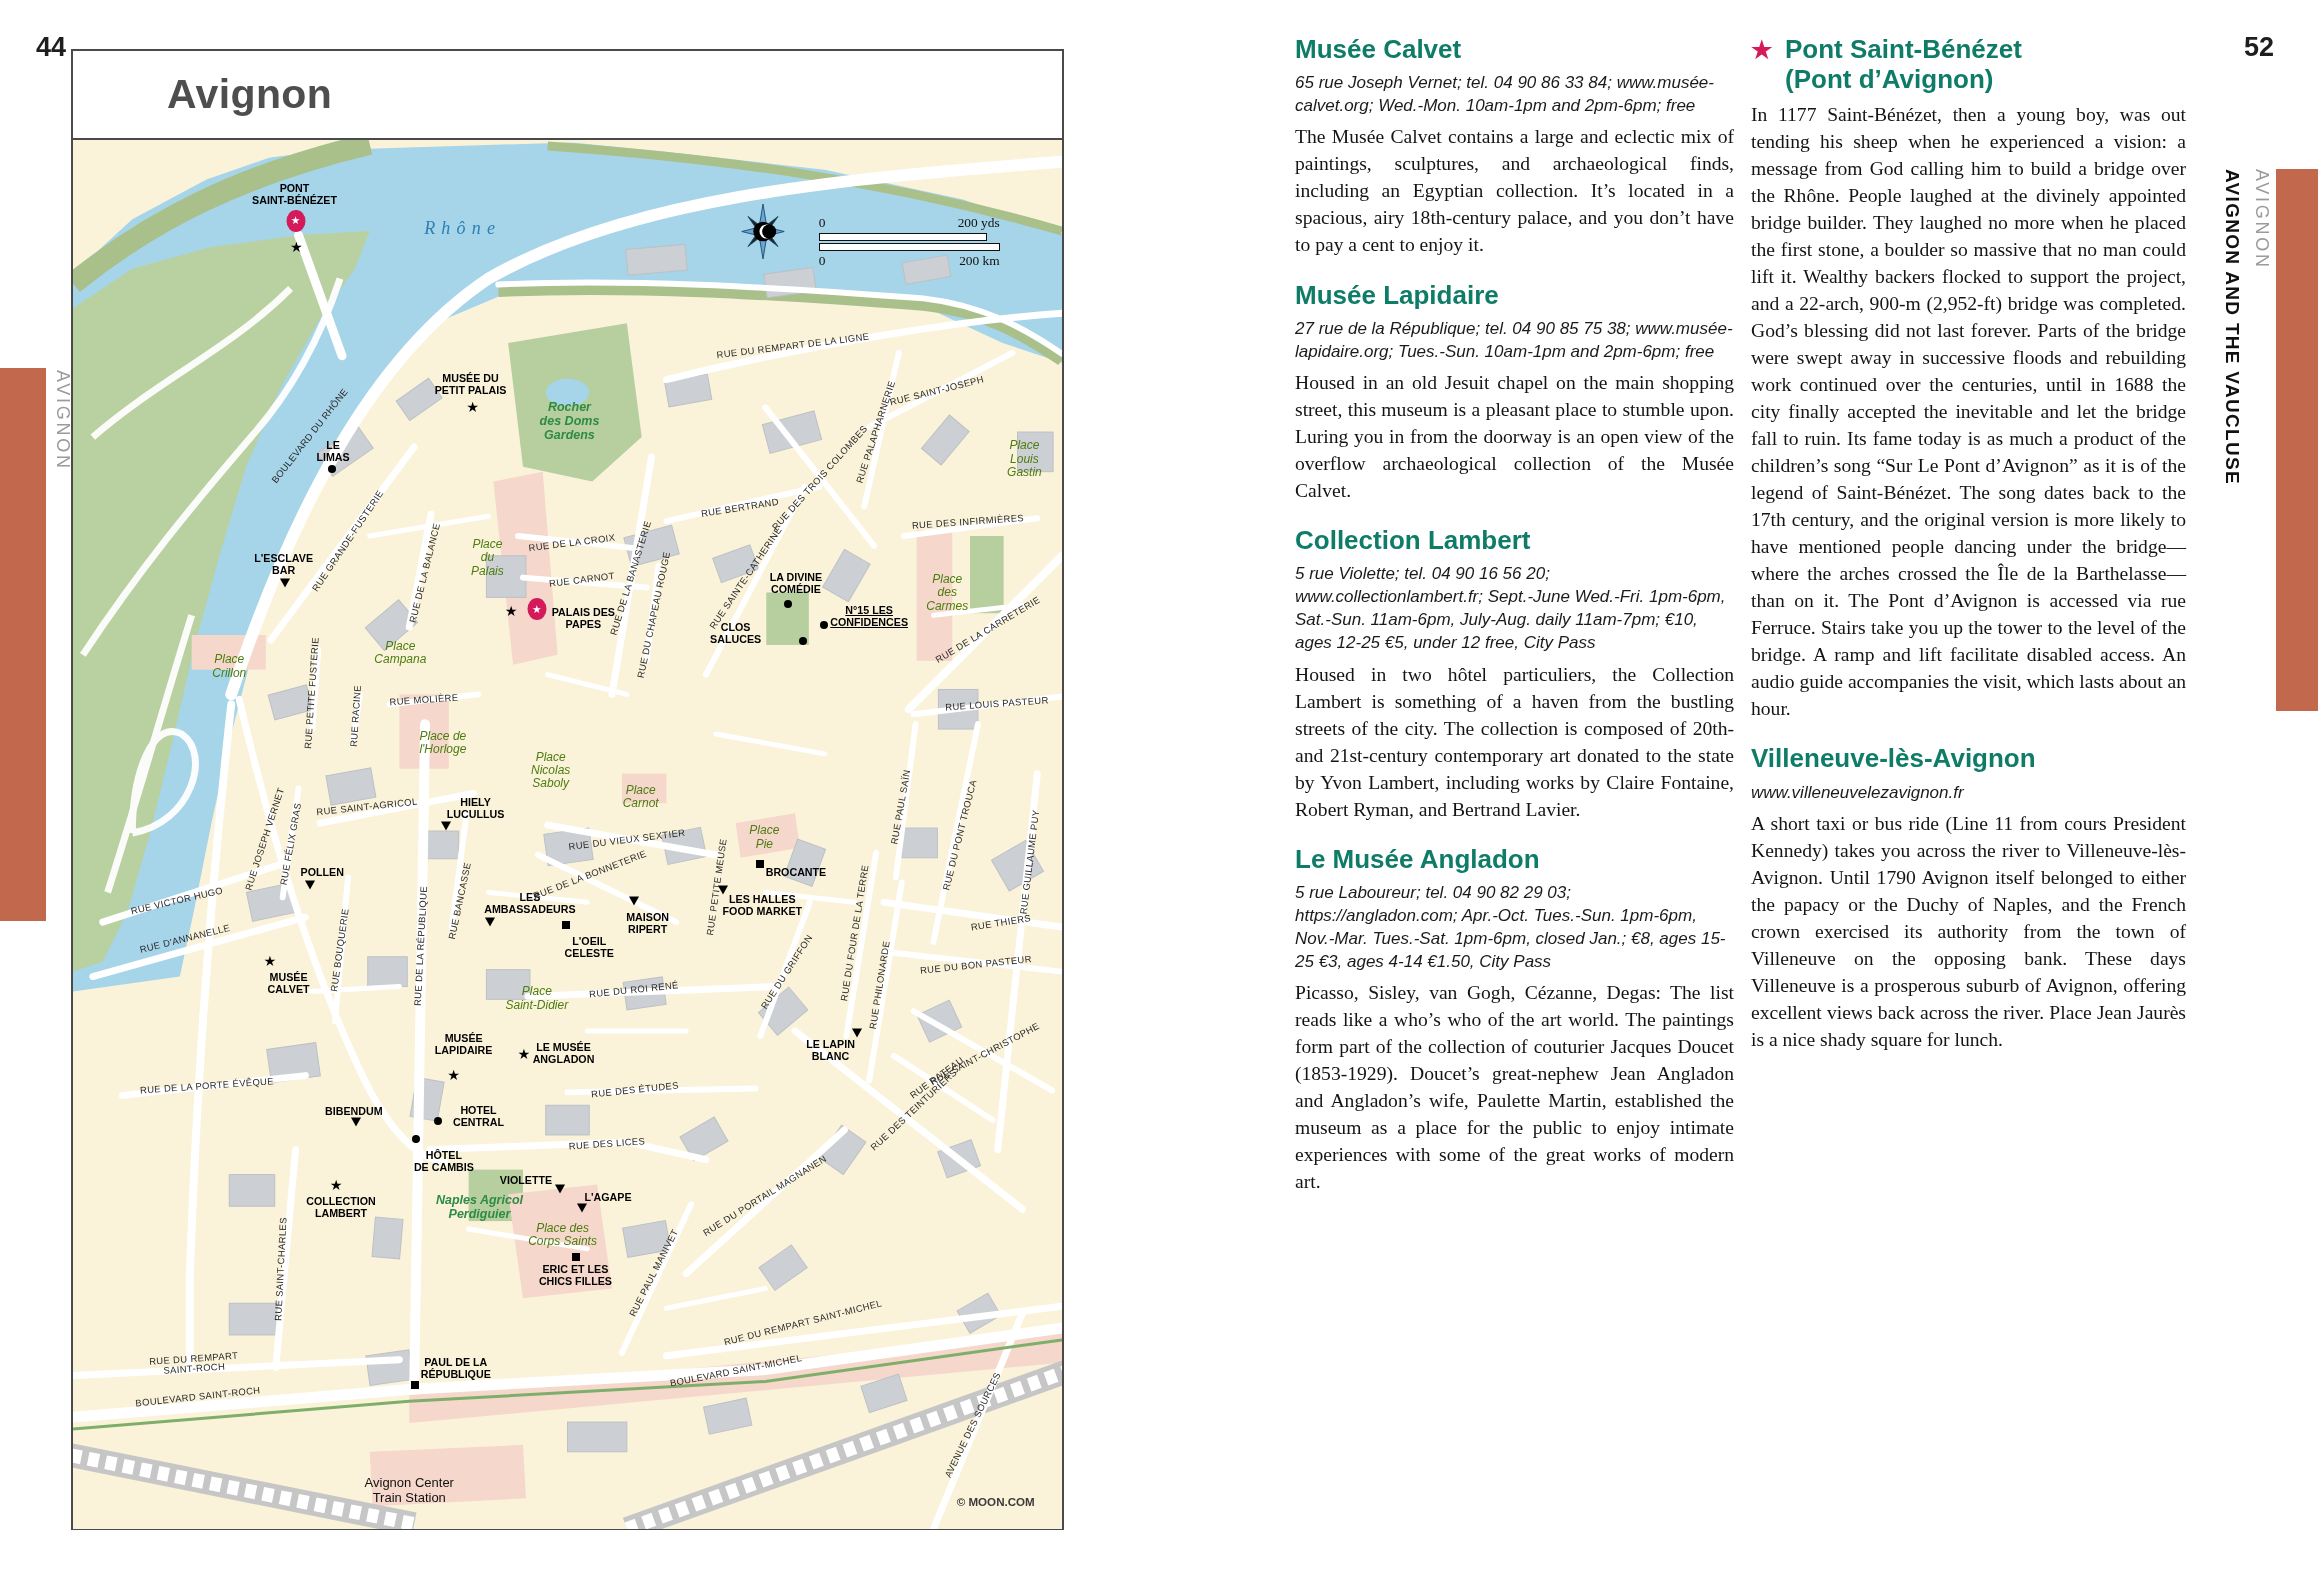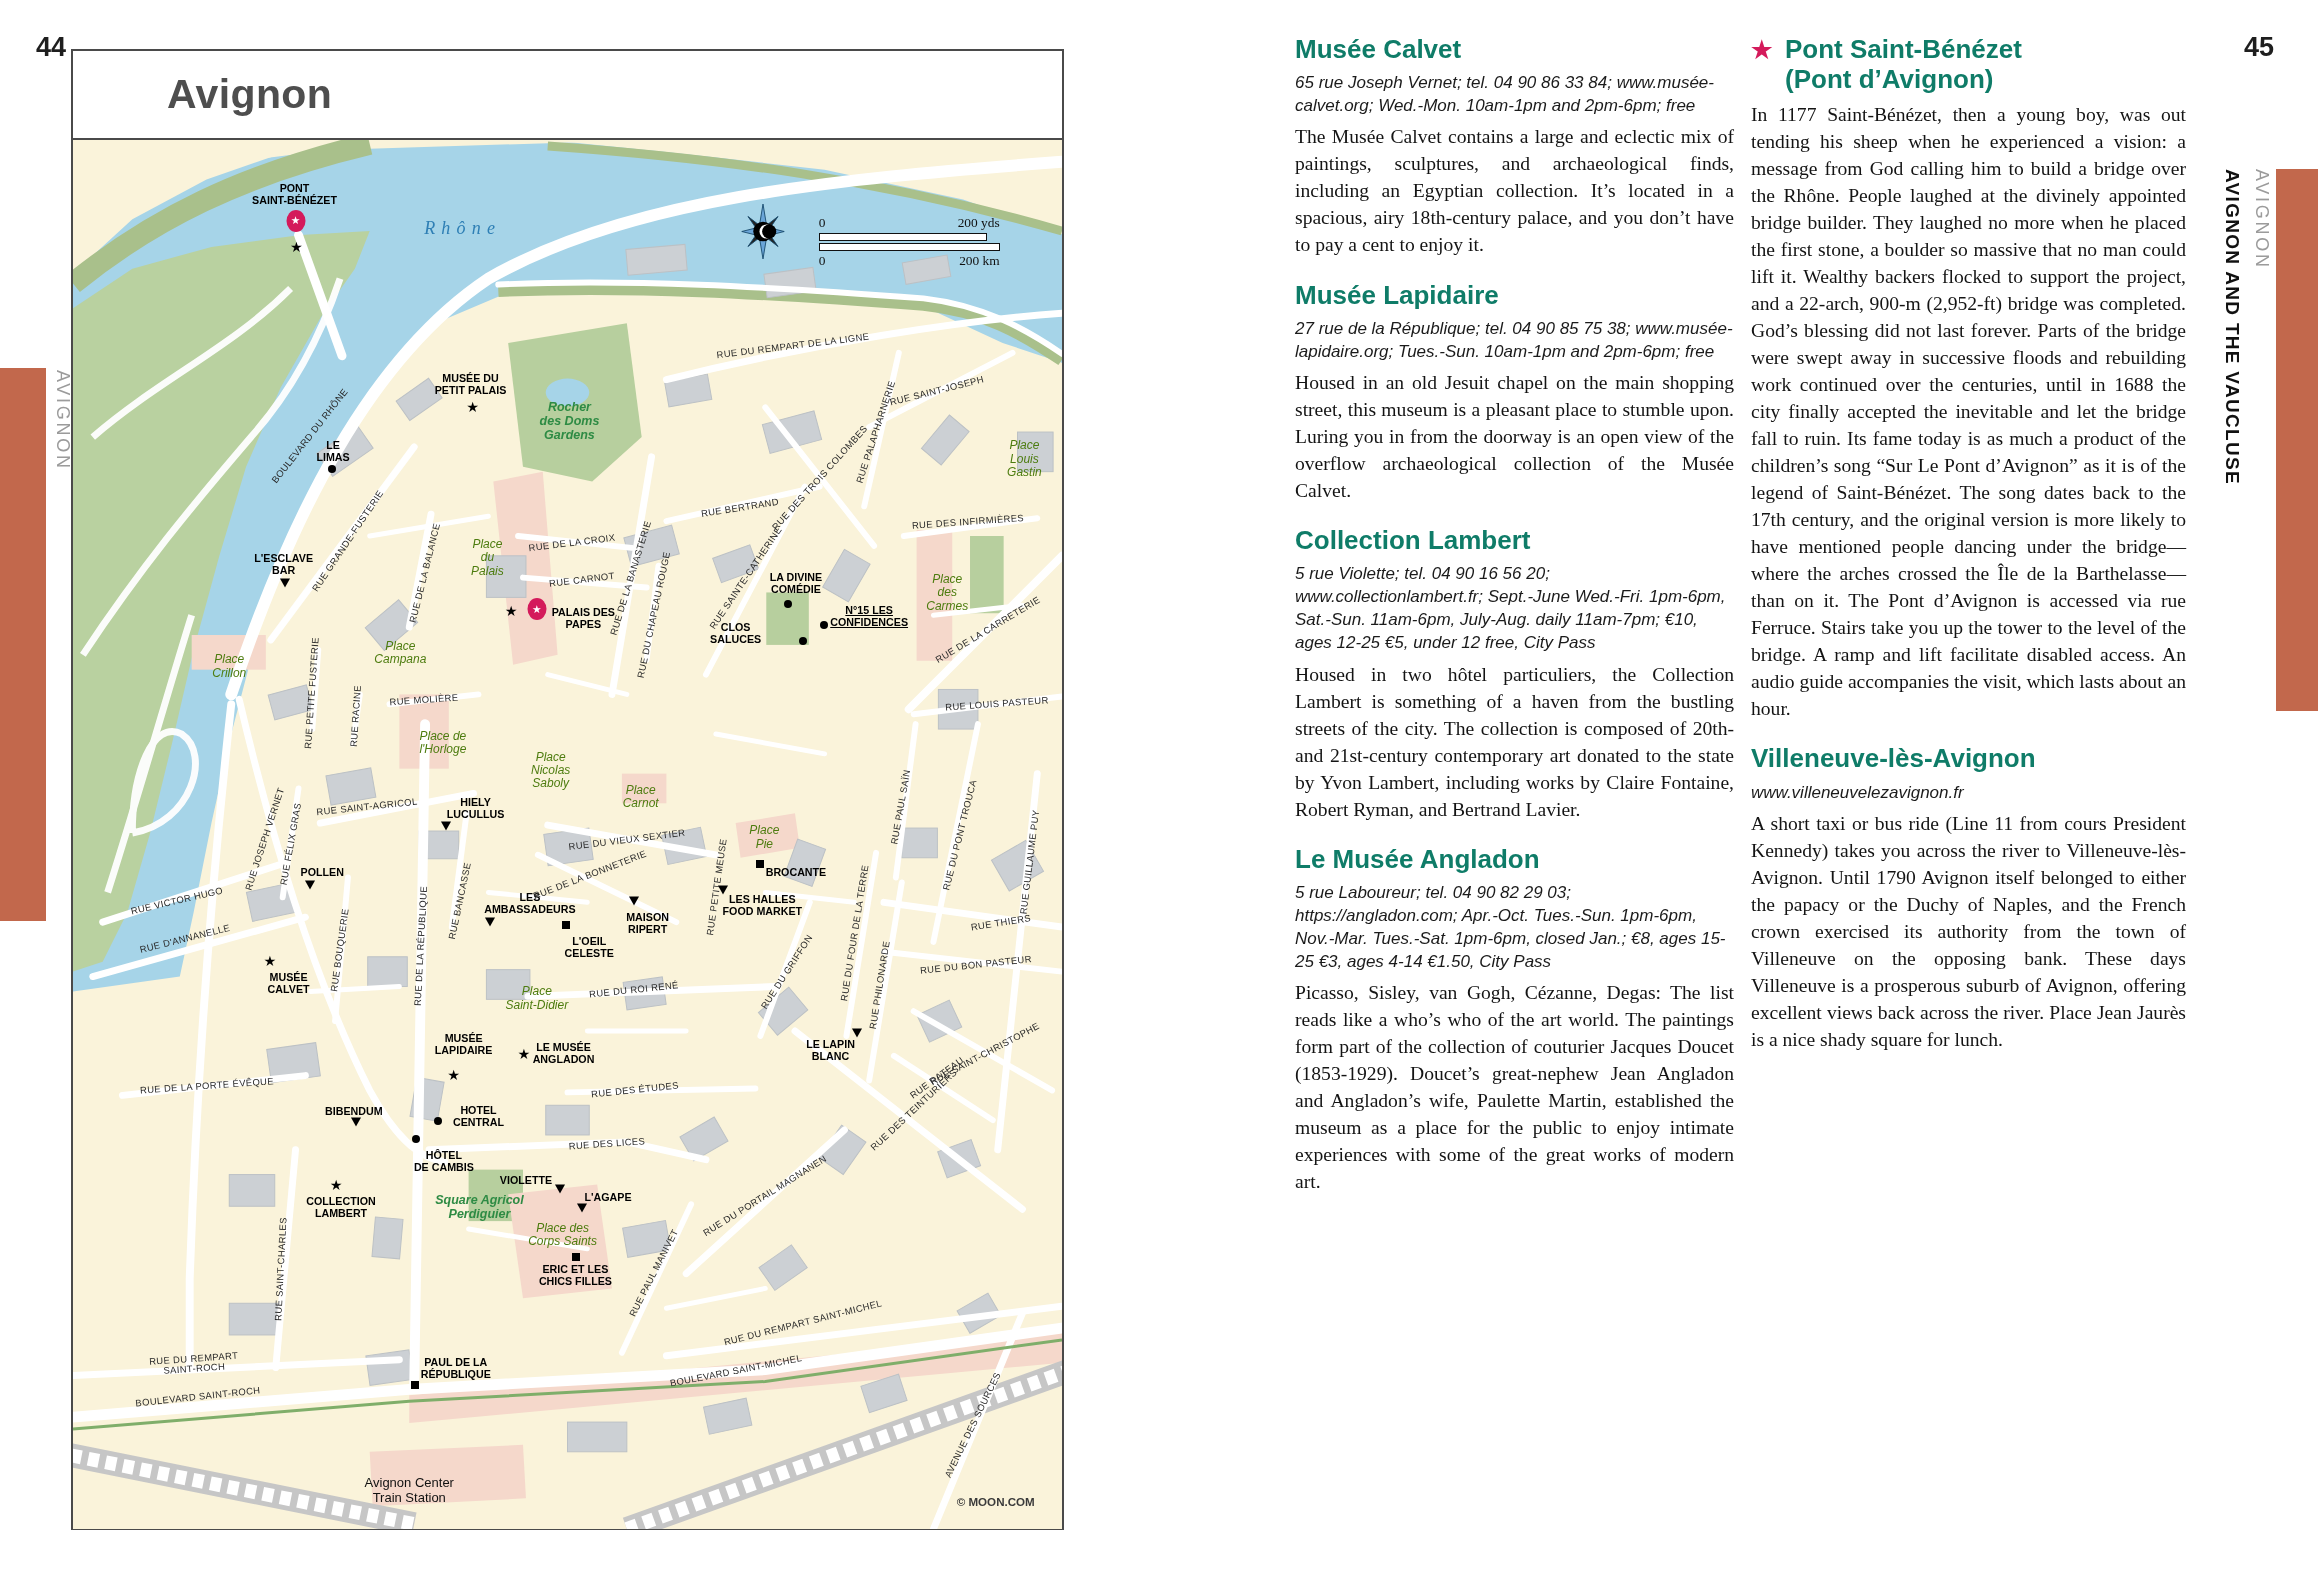--- a/index.html
+++ b/index.html
@@ -57,21 +57,21 @@
   .head-star{position:absolute;left:0;top:0.9px;color:#d41a5b;font-size:24px;}
   .art-details{font:italic 17px/23px "Liberation Sans",sans-serif;color:#1b1b1b;margin-bottom:6.2px;}
   .art-body{font:19.6px/27px "Liberation Serif",serif;color:#141414;text-align:justify;}
 </style>
 </head>
 <body>
 
 <div id="page">
 
   <div class="pagenum" id="pagenum-left">44</div>
-  <div class="pagenum" id="pagenum-right">45</div>
+  <div class="pagenum" id="pagenum-right">52</div>
 
   <div class="tab-block" style="left:0;top:368px;width:46px;height:553px;background:#c2684c;"></div>
   <div class="vtext tab-light" style="position:absolute;left:52px;top:370px;">AVIGNON</div>
   <div class="vtext tab-strong" style="position:absolute;left:82px;top:370px;">AVIGNON AND THE VAUCLUSE</div>
 
   <div class="vtext tab-strong" style="position:absolute;left:2221px;top:169px;">AVIGNON AND THE VAUCLUSE</div>
   <div class="vtext tab-light" style="position:absolute;left:2251px;top:169px;">AVIGNON</div>
   <div class="tab-block" style="left:2276px;top:169px;width:43px;height:542px;background:#c2684c;"></div>
 
   <div id="map">
@@ -344,21 +344,21 @@
 Carnot</div>
           <div class="lbl lbl-place" style="left: 88.4%; top: 32.6%; --r: 0deg;">Place
 des
 Carmes</div>
           <div class="lbl lbl-place" style="left: 69.9%; top: 50.2%; --r: 0deg;">Place
 Pie</div>
           <div class="lbl lbl-place" style="left: 46.9%; top: 61.8%; --r: 0deg;">Place
 Saint-Didier</div>
           <div class="lbl lbl-place" style="left: 49.5%; top: 78.8%; --r: 0deg;">Place des
 Corps Saints</div>
-          <div class="lbl lbl-park" style="left: 41.1%; top: 76.8%; --r: 0deg;">Square Agricol
+          <div class="lbl lbl-park" style="left: 41.1%; top: 76.8%; --r: 0deg;">Naples Agricol
 Perdiguier</div>
           <div class="lbl lbl-park" style="left: 50.2%; top: 20.2%; --r: 0deg;">Rocher
 des Doms
 Gardens</div>
           <div class="lbl lbl-station" style="left: 34%; top: 97.2%; --r: 0deg;">Avignon Center
 Train Station</div>
           <div class="lbl lbl-copy" style="left: 93.3%; top: 98%; --r: 0deg;">© MOON.COM</div>
           <div class="lbl lbl-street" style="left: 24%; top: 21.3%; --r: -52deg;">BOULEVARD DU RHÔNE</div>
           <div class="lbl lbl-street" style="left: 72.8%; top: 14.8%; --r: -7deg;">RUE DU REMPART DE LA LIGNE</div>
           <div class="lbl lbl-street" style="left: 87.4%; top: 18.1%; --r: -14deg;">RUE SAINT-JOSEPH</div>

